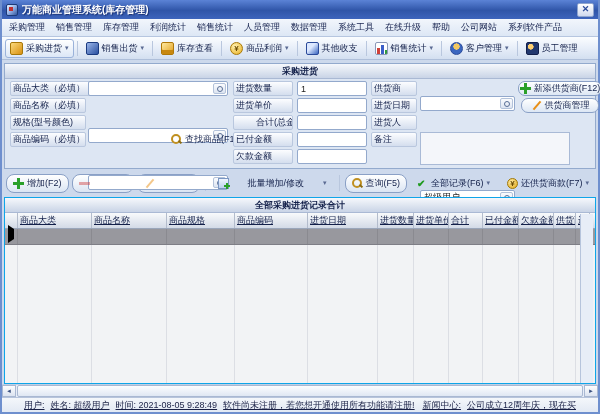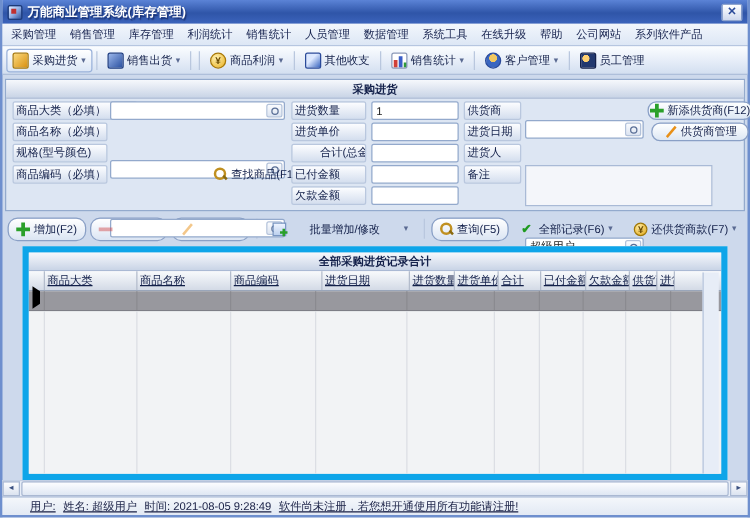--- a/index.html
+++ b/index.html
@@ -100,21 +100,21 @@
              background-size:6px 2px,2px 6px; background-position:center; background-repeat:no-repeat; }
 
   
   .actions { flex:0 0 24px; display:flex; align-items:center; gap:3px; padding:0 0 0 4px; overflow:hidden; white-space:nowrap; }
   .abtn { height:19px; padding:0 6px; display:flex; align-items:center; background:linear-gradient(180deg,#ffffff,#dbe5f3);
           border:1px solid #8aa0c6; border-radius:8px; color:#13204a; flex:0 0 auto; }
   .abtn.disabled { color:#9aa2ae; }
   .a-sep { width:1px; height:16px; background:#b9c7de; margin:0 2px; flex:0 0 1px; }
 
   
-  .tbl-panel { flex:1 1 auto; display:flex; flex-direction:column; margin:0 16px; border:5px solid #0ea5e9; background:#f2f3f5; overflow:hidden; }
+  .tbl-panel { flex:1 1 auto; display:flex; flex-direction:column; margin:0 2px; border:1px solid #0ea5e9; background:#f2f3f5; overflow:hidden; }
   .tbl-head { flex:0 0 16px; display:flex; border-bottom:1px solid #9aa6ba; background:linear-gradient(180deg,#f8fafc,#d3dae6); }
   .th { border-right:1px solid #b3bccc; display:flex; align-items:center; padding:0 2px; color:#13204a;
         white-space:nowrap; overflow:hidden; flex:0 0 auto;text-decoration:underline; }
   .sel-col { flex:0 0 13px; width:13px; }
   .row-sel { display:flex; background:#98989e; flex:0 0 15px; border-bottom:1px solid #7e7e86; }
   .row-sel .td { border-right:1px solid #8a8a90; height:15px; flex:0 0 auto; }
   .tri { width:0; height:0; border-left:6px solid #000; border-top:4px solid transparent; border-bottom:4px solid transparent; margin:3px auto 0 3px; }
   .tbl-body { flex:1 1 auto; display:flex; background:#f2f3f5; }
   .tbl-body .td { border-right:1px solid #dcdee4; flex:0 0 auto; }
   .vscroll { position:absolute; right:2px; width:13px; background:#e7edf7; border-left:1px solid #b6c4dc; }
@@ -164,20 +164,24 @@
       <span>采购进货</span>
       <span class="caret">▾</span>
     </div>
     <span class="tb-sep"></span>
     <div class="tb-item">
       <span class="ic ic-ship"></span>
       <span>销售出货</span>
       <span class="caret">▾</span>
     </div>
     <span class="tb-sep"></span>
+    <div class="tb-item">
+      <span class="ic ic-stock"></span>
+      <span>库存查看</span>
+    </div>
     <span class="tb-sep"></span>
     <div class="tb-item">
       <span class="ic ic-profit">¥</span>
       <span>商品利润</span>
       <span class="caret">▾</span>
     </div>
     <span class="tb-sep"></span>
     <div class="tb-item">
       <span class="ic ic-expense"></span>
       <span>其他收支</span>
@@ -314,20 +318,21 @@
   </div>
 
   <div class="spacer2"></div>
 
   <div class="tbl-panel" style="position:relative;">
     <div class="panel-hd">全部采购进货记录合计</div>
     <div class="tbl-head">
       <span class="th sel-col"></span>
       <span class="th c0">商品大类</span>
       <span class="th c1">商品名称</span>
+      <span class="th c2">商品规格</span>
       <span class="th c3">商品编码</span>
       <span class="th c4">进货日期</span>
       <span class="th c5">进货数量</span>
       <span class="th c6">进货单价</span>
       <span class="th c7">合计</span>
       <span class="th c8">已付金额</span>
       <span class="th c9">欠款金额</span>
       <span class="th c10">供货商</span>
       <span class="th c11">进货人</span>
     </div>
@@ -368,15 +373,19 @@
     <span class="sb-btn">◄</span>
     <span class="sb-thumb"></span>
     <span class="sb-btn">►</span>
   </div>
 
   <div class="statusbar">
     <span class="gap">用户:</span>
     <span class="gap">姓名: 超级用户</span>
     <span class="gap">时间: 2021-08-05 9:28:49</span>
     <span>软件尚未注册，若您想开通使用所有功能请注册!</span>
+    <span class="right">
+      <span class="gap">新闻中心:</span>
+      <span>公司成立12周年庆，现在买</span>
+    </span>
   </div>
 
 </div>
 
 </body></html>

